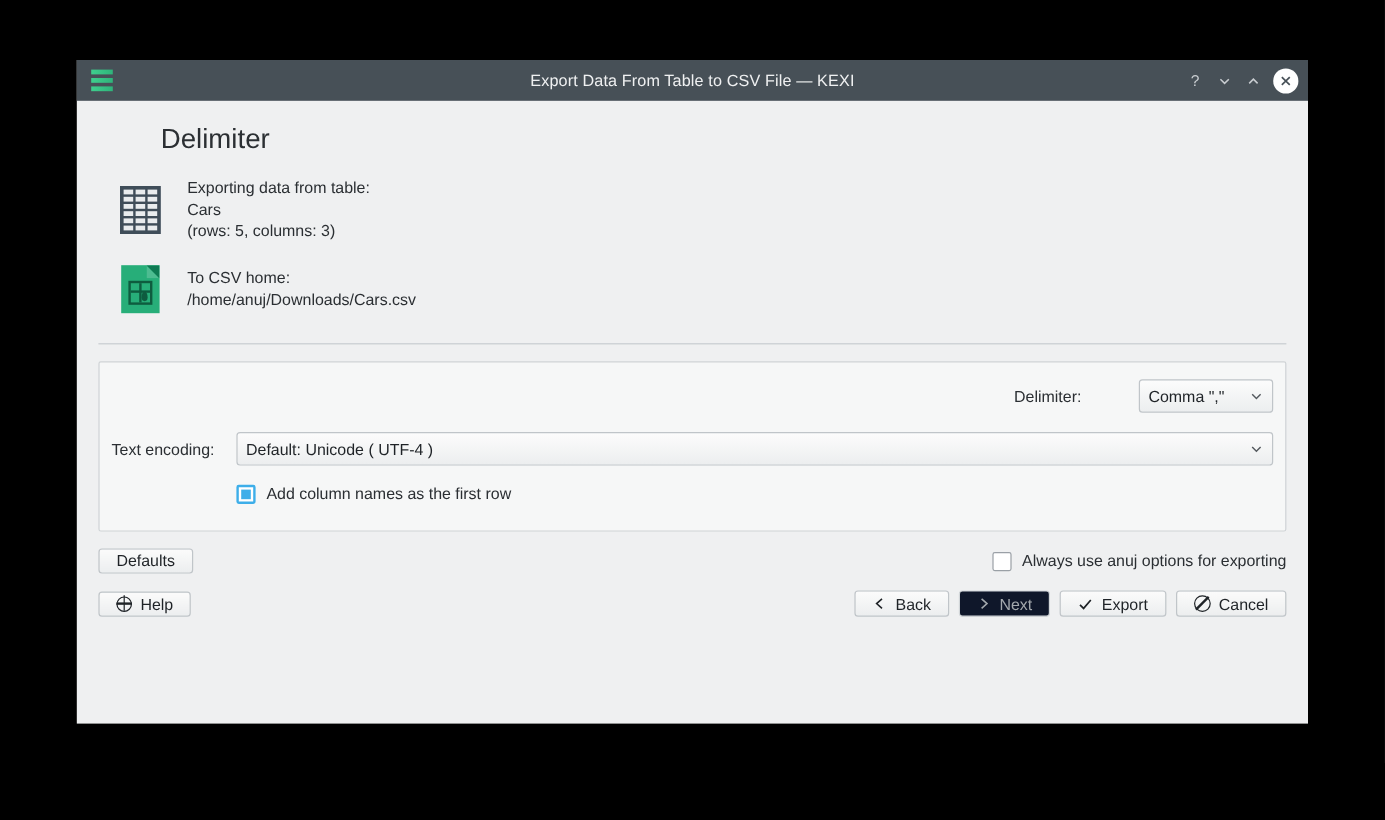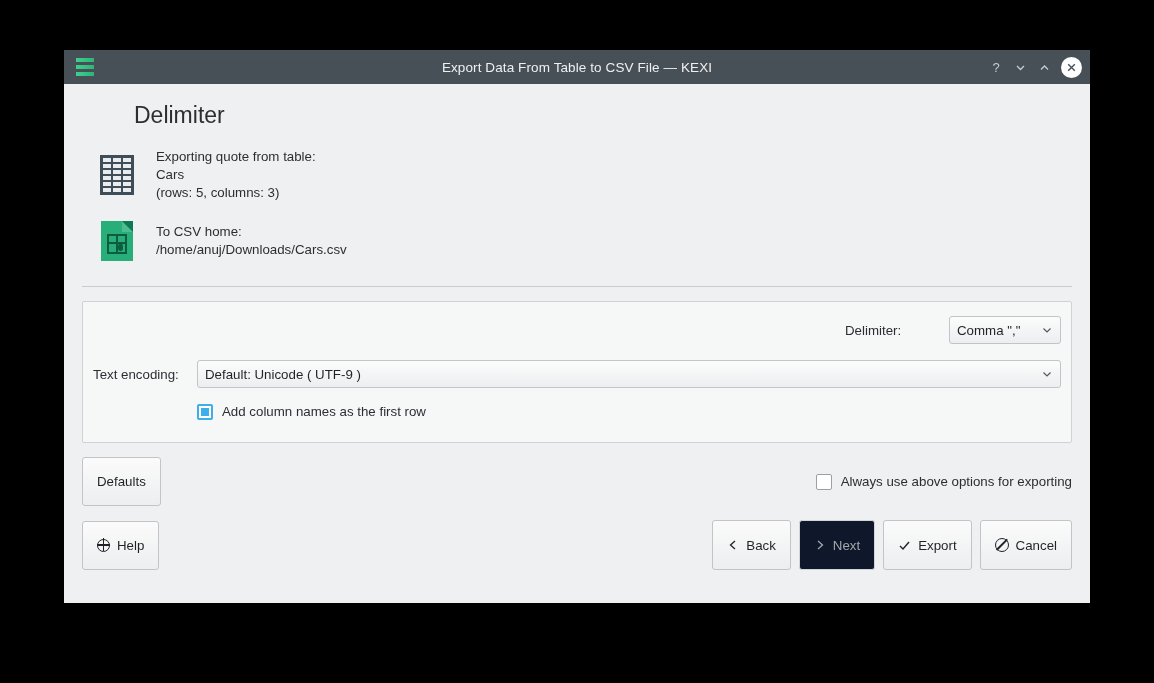--- a/index.html
+++ b/index.html
@@ -254,21 +254,21 @@
     display: flex;
     align-items: center;
   }
 
   .btn {
     background: linear-gradient(180deg,#fbfbfb,#eceeef);
     border: 1px solid #c0c5c9;
     border-radius: 3px;
     font-size: 13.3px;
     color: #1f2327;
-    padding: 17px 14px;
+    padding: 3px 14px;
     display: inline-flex;
     align-items: center;
     gap: 7px;
     cursor: pointer;
     line-height: 1;
   }
   .btn.disabled {
     background: #0f172a;
     border-color: #d2d6d9;
     color: #a3a8ad;
@@ -373,21 +373,21 @@
             <span></span>
           <span></span>
             <span></span>
             <span></span>
           <span></span>
             <span></span>
             <span></span>
         </div>
       </div>
       <div class="info-text">
-        <div>Exporting quote from table:</div>
+        <div>Exporting data from table:</div>
         <div>Cars</div>
         <div>(rows: 5, columns: 3)</div>
       </div>
     </div>
 
     <div class="info-row second">
       <div class="icon-slot">
         <div class="csv-icon">
           <div class="fold2"></div>
           <div class="fold"></div>
@@ -415,21 +415,21 @@
                 <path d="M2.5 4.5 L6 8 L9.5 4.5" fill="none" stroke="#54595e" stroke-width="1.2"></path>
               </svg>
           </span>
         </div>
       </div>
 
 
       <div class="opt-row">
         <div class="opt-label">Text encoding:</div>
         <div class="combo" id="combo-encoding">
-          <span>Default: Unicode ( UTF-9 )</span>
+          <span>Default: Unicode ( UTF-4 )</span>
           <span class="chev">
             <svg width="12" height="12" viewBox="0 0 12 12">
                 <path d="M2.5 4.5 L6 8 L9.5 4.5" fill="none" stroke="#54595e" stroke-width="1.2"></path>
               </svg>
           </span>
         </div>
       </div>
 
       <div class="check-row">
         <span class="cb checked">
@@ -437,21 +437,21 @@
           </span>
         <span class="check-label">Add column names as the first row</span>
       </div>
 
     </div>
 
     <div id="mid-row">
       <button class="btn">Defaults</button>
       <div id="always-wrap">
         <span class="cb unchecked"></span>
-        <span class="check-label">Always use above options for exporting</span>
+        <span class="check-label">Always use anuj options for exporting</span>
       </div>
     </div>
 
     <div id="footer">
       <button class="btn">
         <span class="help-glyph"></span>
         <span>Help</span>
       </button>
       <div id="footer-right">
         <button class="btn">

